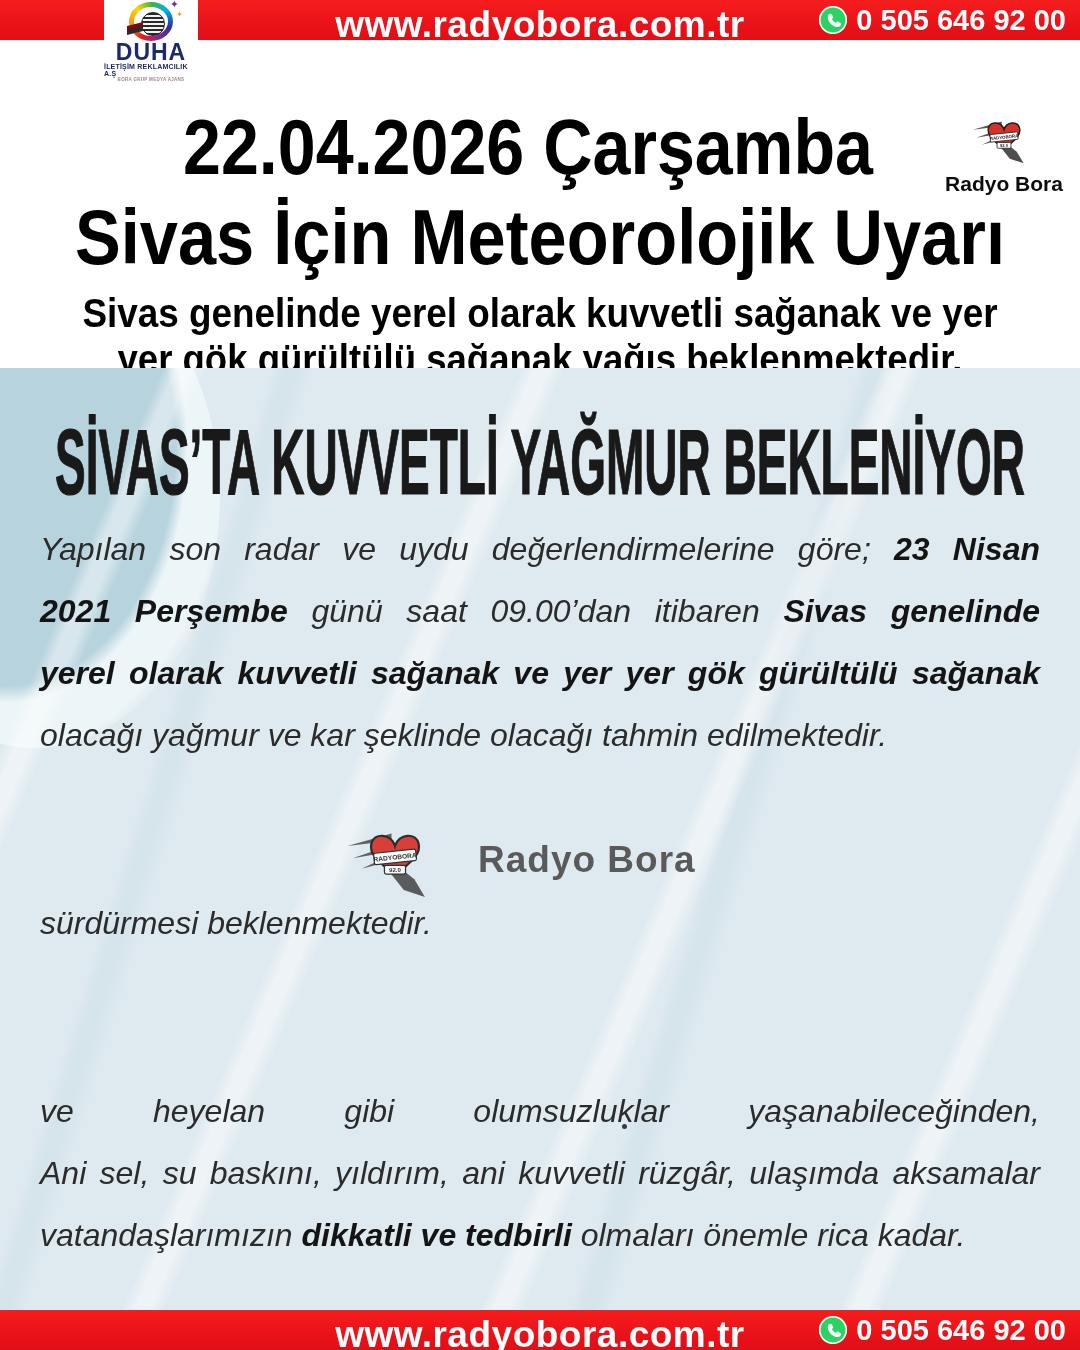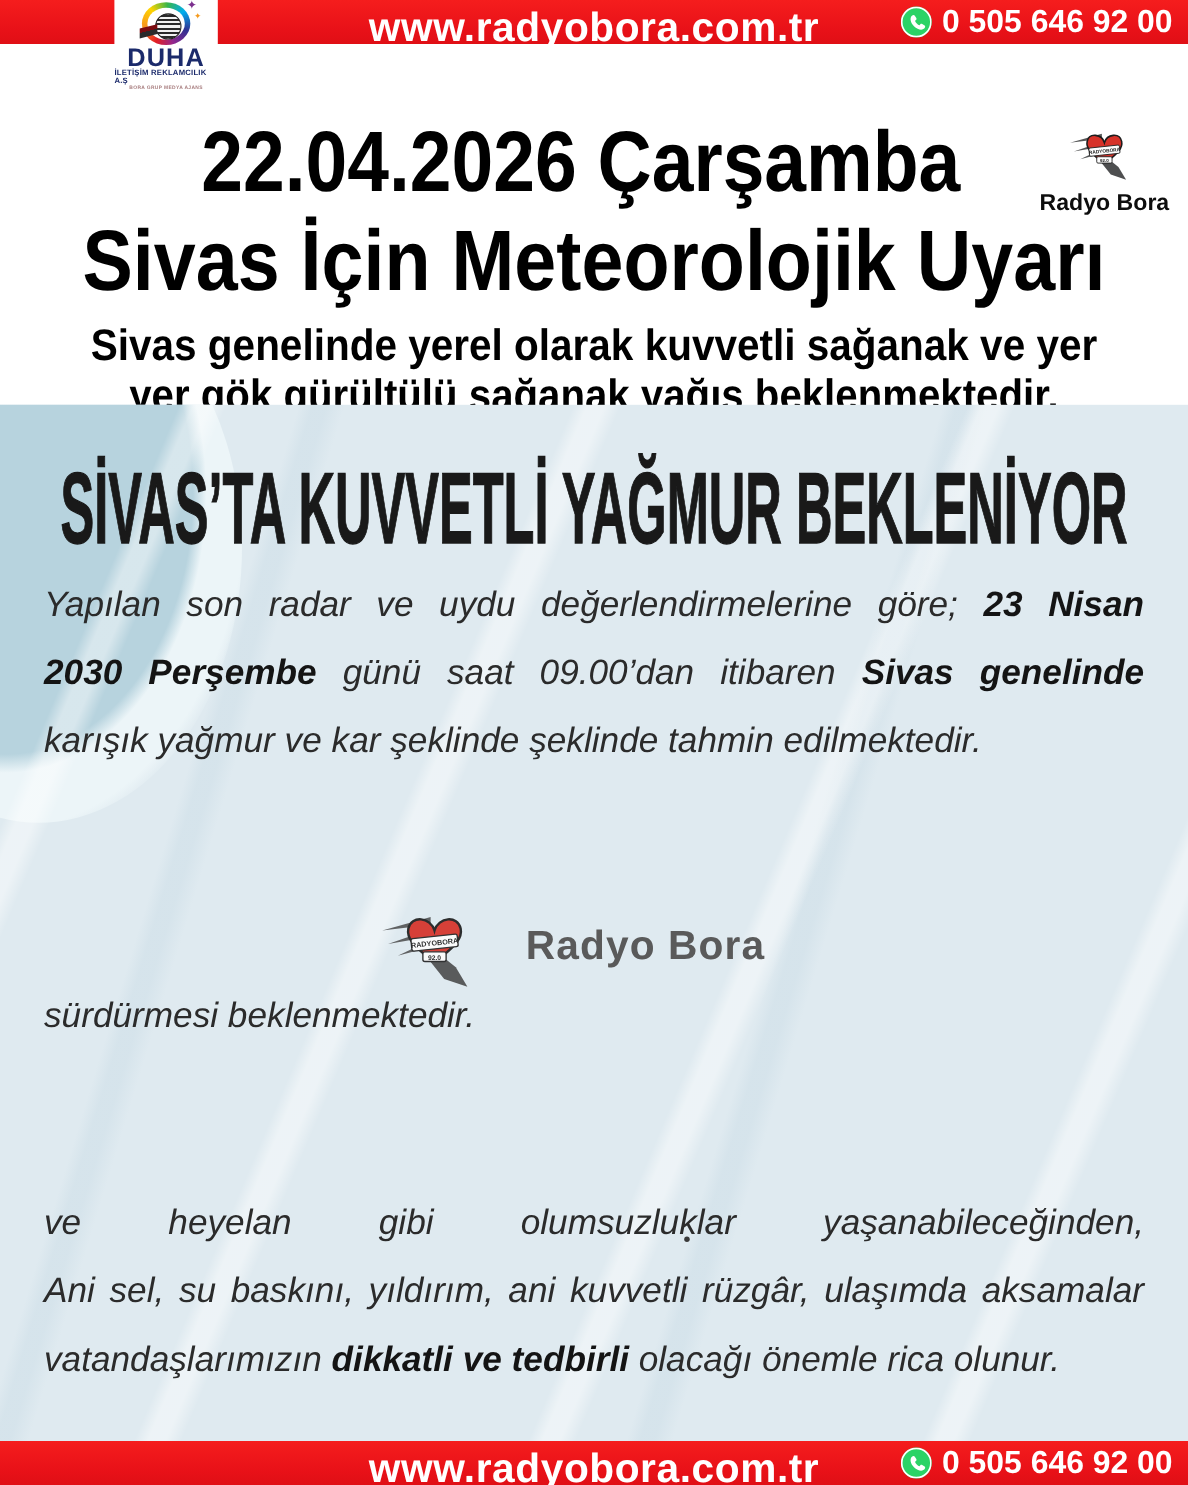--- a/index.html
+++ b/index.html
@@ -151,22 +151,23 @@
 <div class="main">
   <div class="blob"></div>
   <div class="streaks"></div>
 
   <svg class="headline-svg">
     <text x="540" y="90" font-size="92" text-anchor="middle" textLength="970" lengthAdjust="spacingAndGlyphs">SİVAS’TA KUVVETLİ YAĞMUR BEKLENİYOR</text>
   </svg>
 
   <div id="p1" class="para">
       <div class="jline"><span>Yapılan son radar ve uydu değerlendirmelerine göre; </span><span class="b">23 Nisan</span></div>
-      <div class="jline"><span class="b">2030 Perşembe</span><span> günü saat 09.00’dan itibaren </span><span class="b">Sivas genelinde</span></div>
-      <div class="jline lastline"><span>karışık yağmur ve kar şeklinde şeklinde tahmin edilmektedir.</span></div>
+      <div class="jline"><span class="b">2021 Perşembe</span><span> günü saat 09.00’dan itibaren </span><span class="b">Sivas genelinde</span></div>
+      <div class="jline"><span class="b">yerel olarak kuvvetli sağanak ve yer yer gök gürültülü sağanak</span></div>
+      <div class="jline lastline"><span>olacağı yağmur ve kar şeklinde olacağı tahmin edilmektedir.</span></div>
     </div>
 
   <div class="watermark">
     <svg viewBox="0 0 120 100">
       <polygon class="rb-wing" points="6,34 56,20 56,28"></polygon>
       <polygon class="rb-wing" points="12,48 58,32 58,40"></polygon>
       <polygon class="rb-wing" points="22,60 60,42 60,50"></polygon>
       <path class="rb-heart" d="M60 34 C56 20 36 18 33 32 C30 46 48 56 60 68 C72 56 90 46 87 32 C84 18 64 20 60 34 Z"></path>
       <polygon class="rb-arrow" points="62,56 82,72 94,92 70,84 54,64"></polygon>
       <g transform="rotate(-6 60 46)">
@@ -181,21 +182,21 @@
 
   <div id="p2" class="para">
       <div class="jline lastline"><span>sürdürmesi beklenmektedir.</span></div>
     </div>
 
   <div class="stray-dot"></div>
 
   <div id="p3" class="para">
       <div class="jline"><span>ve heyelan gibi olumsuzluklar yaşanabileceğinden,</span></div>
       <div class="jline"><span>Ani sel, su baskını, yıldırım, ani kuvvetli rüzgâr, ulaşımda aksamalar</span></div>
-      <div class="jline lastline"><span>vatandaşlarımızın </span><span class="b">dikkatli ve tedbirli</span><span> olacağı önemle rica olunur.</span></div>
+      <div class="jline lastline"><span>vatandaşlarımızın </span><span class="b">dikkatli ve tedbirli</span><span> olmaları önemle rica kadar.</span></div>
     </div>
 </div>
 
 <div class="bar bottom">
   <div class="site">www.radyobora.com.tr</div>
   <div class="phone-group">
     <span class="wa">
       <svg viewBox="0 0 30 30">
           <path fill="#fff" d="M8 6 C10 4,12 4,13 6 L15 9 C16 11,15 12,13 13 C14 16,17 19,20 20 C21 18,22 17,24 18 L27 20 C29 21,29 23,27 25 C24 28,17 27,11.5 21.5 C6 16,5 9,8 6 Z"></path>
         </svg>

